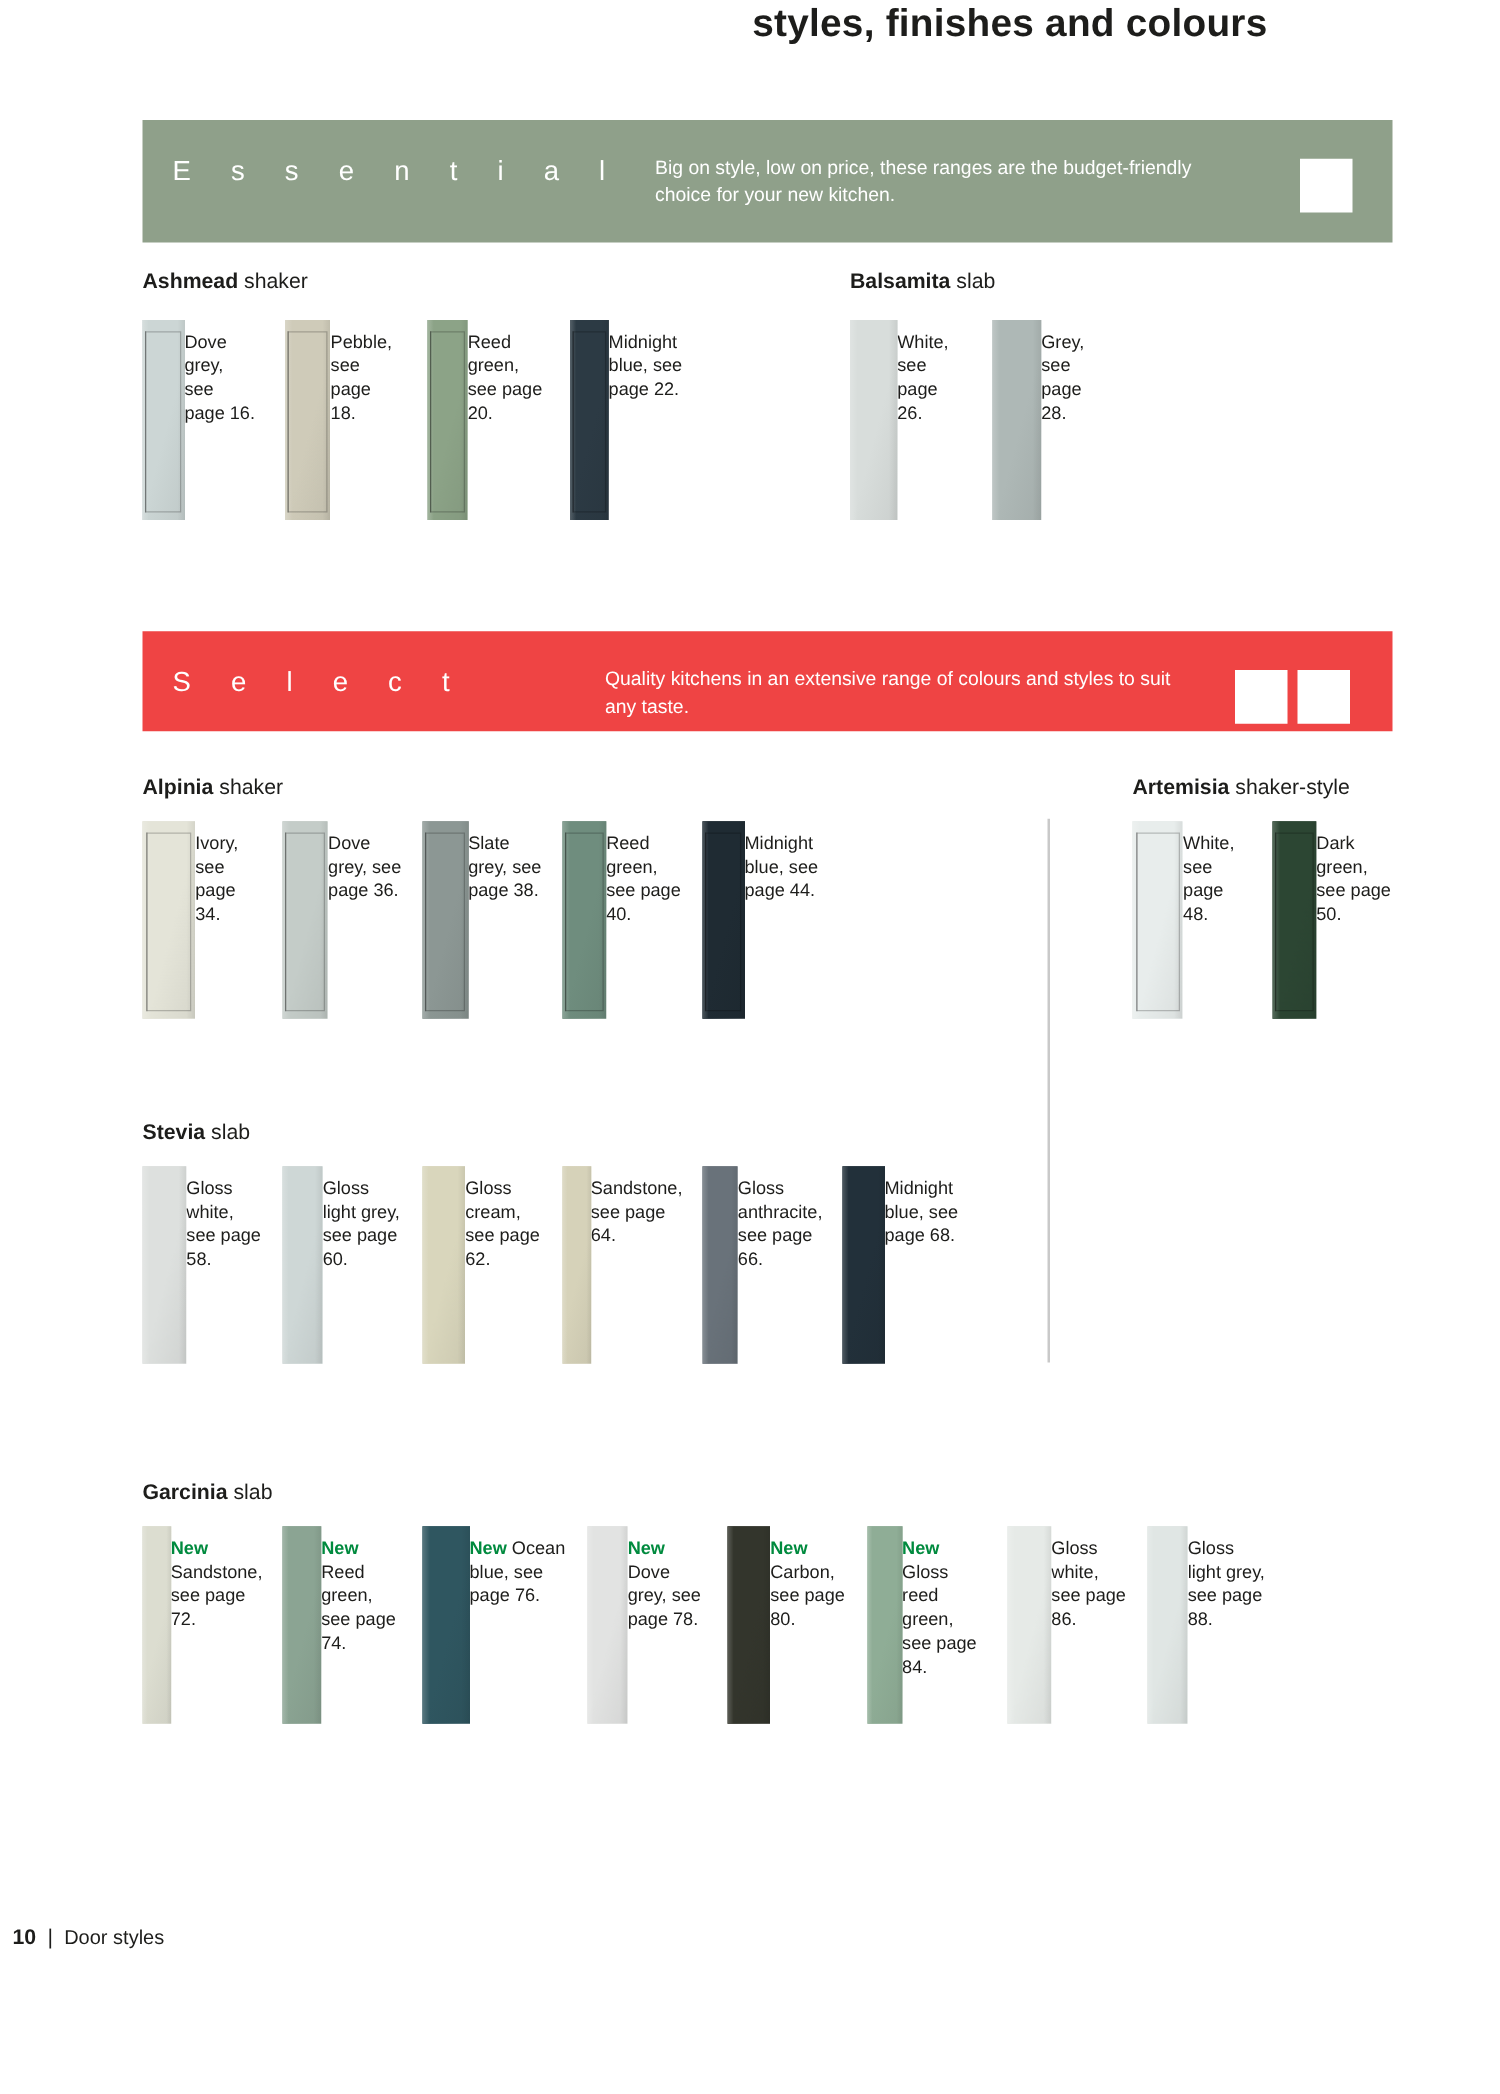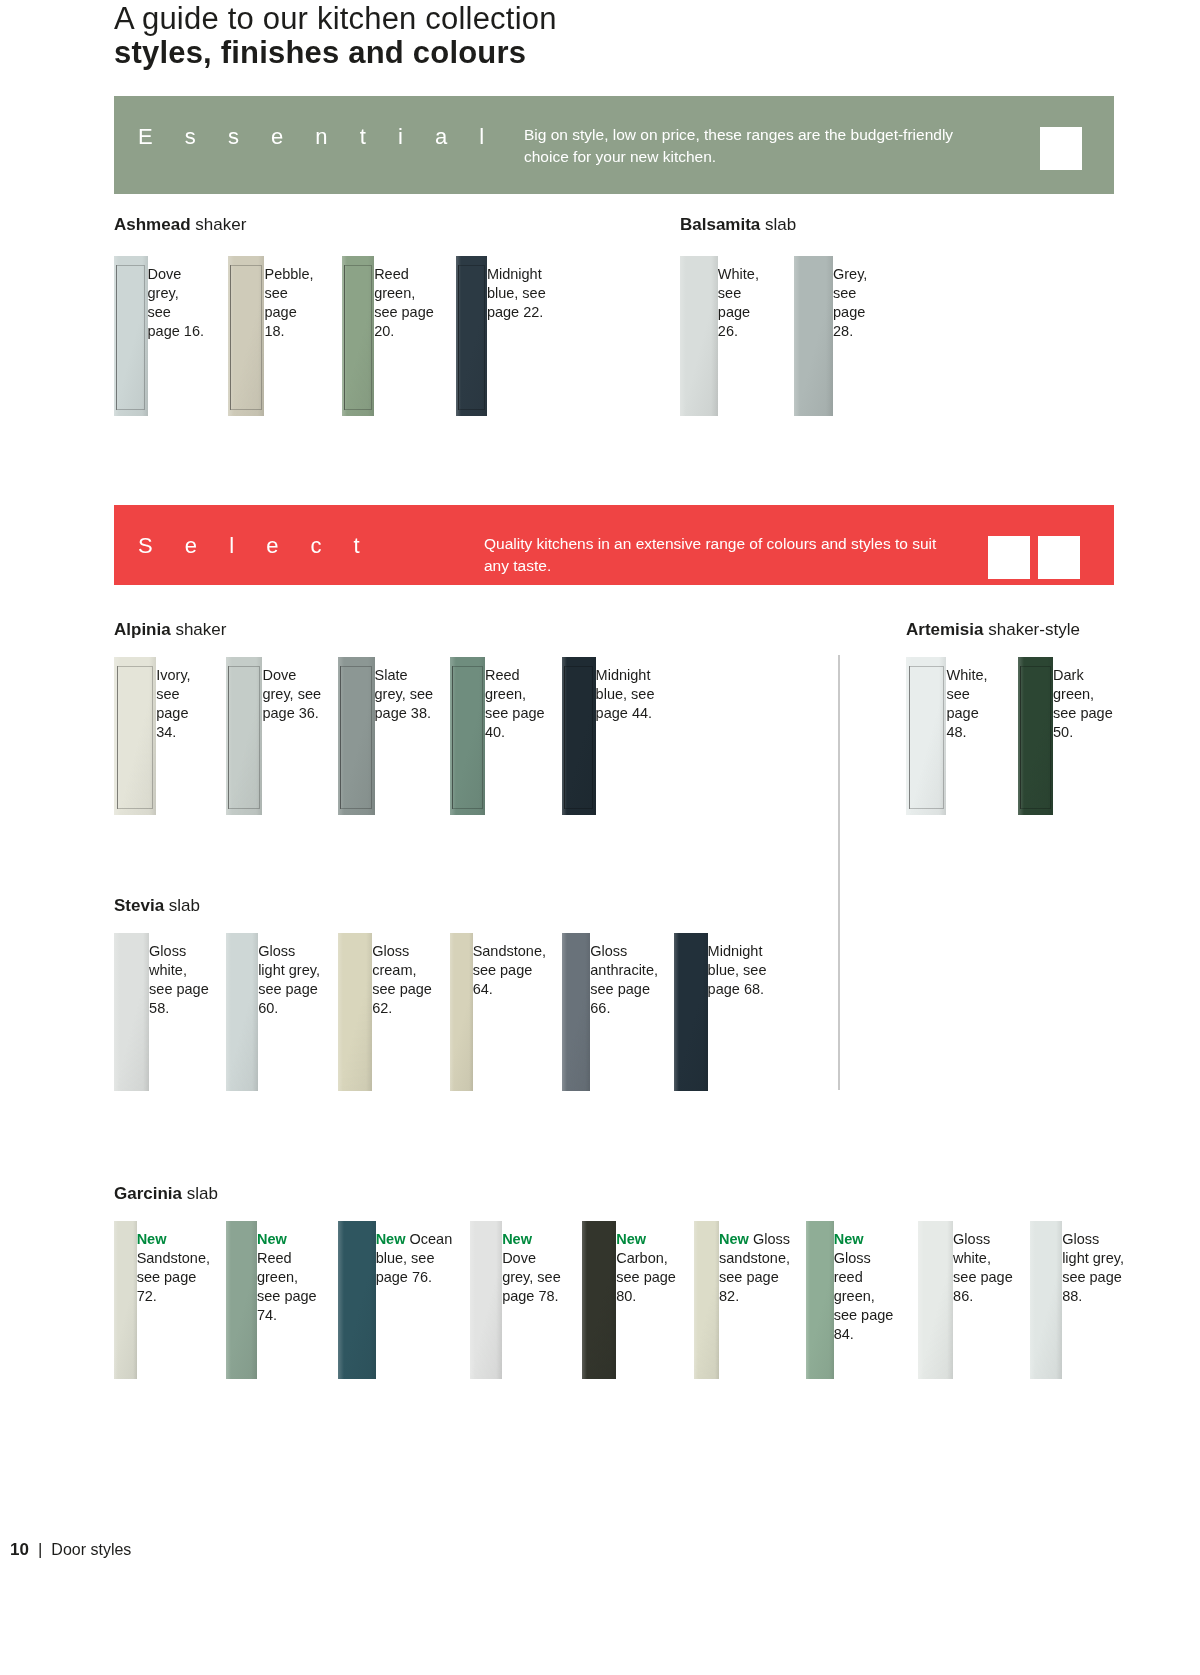--- a/index.html
+++ b/index.html
@@ -13,21 +13,21 @@
   .page { position: relative; width: 1200px; height: 1675px; }
 
   
   .page-heading { position: absolute; left: 114px; top: 2px; width: 900px; }
   .page-heading .line1 {
     font-size: 31px; font-weight: 400; letter-spacing: .2px;
     line-height: 34px; color: #1d1d1b;
   }
   .page-heading .line2 {
     font-size: 31px; font-weight: 700; letter-spacing: .2px;
-    line-height: 34px; color: #1d1d1b;
+    line-height: 34px; color: #1d1d1b; text-align: right;
   }
 
   
   .banner { position: absolute; left: 114px; width: 1000px; }
   .banner-title {
     position: absolute; color: #ffffff; font-weight: 400;
     font-size: 22px; letter-spacing: 13px;
   }
   .banner-desc {
     position: absolute; color: #ffffff; font-size: 15.5px;
@@ -93,21 +93,20 @@
   .footer .pg { font-size: 17px; font-weight: 700; color: #1d1d1b; }
   .footer .bar { font-size: 17px; color: #1d1d1b; }
   .footer .sec { font-size: 16px; color: #1d1d1b; }
 </style>
 </head>
 <body>
 
 <div class="page">
 
   <div class="page-heading">
-    <div class="line1">A guide to our kitchen collection</div>
     <div class="line2">styles, finishes and colours</div>
   </div>
 
   <div class="banner" id="banner-essential">
     <div class="banner-title">E s s e n t i a l</div>
     <div class="banner-desc">Big on style, low on price, these ranges are the budget-friendly choice for your new kitchen.</div>
     <div class="banner-swatches">
       <div class="banner-sq"></div>
     </div>
   </div>
@@ -348,27 +347,20 @@
         <div class="caption"><span class="new">New</span> Dove grey, see page 78.</div>
       </div>
       <div class="swatch" style="width: 96px;">
         <div class="door" style="width: 96px; height: 158px; background: linear-gradient(105deg, rgb(51, 53, 44) 0%, rgb(51, 53, 44) 55%, rgba(0, 0, 0, 0.06) 100%), rgb(51, 53, 44);">
           <div class="sheenL"></div>
           <div class="sheenR"></div>
         </div>
         <div class="caption"><span class="new">New</span> Carbon, see page 80.</div>
       </div>
       <div class="swatch" style="width: 96px;">
-        <div class="door" style="width: 96px; height: 158px; background: linear-gradient(105deg, rgb(220, 220, 200) 0%, rgb(220, 220, 200) 55%, rgba(0, 0, 0, 0.06) 100%), rgb(220, 220, 200);">
-          <div class="sheenL"></div>
-          <div class="sheenR"></div>
-        </div>
-        <div class="caption"><span class="new">New</span> Gloss sandstone, see page 82.</div>
-      </div>
-      <div class="swatch" style="width: 96px;">
         <div class="door" style="width: 96px; height: 158px; background: linear-gradient(105deg, rgb(143, 173, 150) 0%, rgb(143, 173, 150) 55%, rgba(0, 0, 0, 0.06) 100%), rgb(143, 173, 150);">
           <div class="sheenL"></div>
           <div class="sheenR"></div>
         </div>
         <div class="caption"><span class="new">New</span> Gloss reed green, see page 84.</div>
       </div>
       <div class="swatch" style="width: 96px;">
         <div class="door" style="width: 96px; height: 158px; background: linear-gradient(105deg, rgb(230, 234, 231) 0%, rgb(230, 234, 231) 55%, rgba(0, 0, 0, 0.06) 100%), rgb(230, 234, 231);">
           <div class="sheenL"></div>
           <div class="sheenR"></div>

